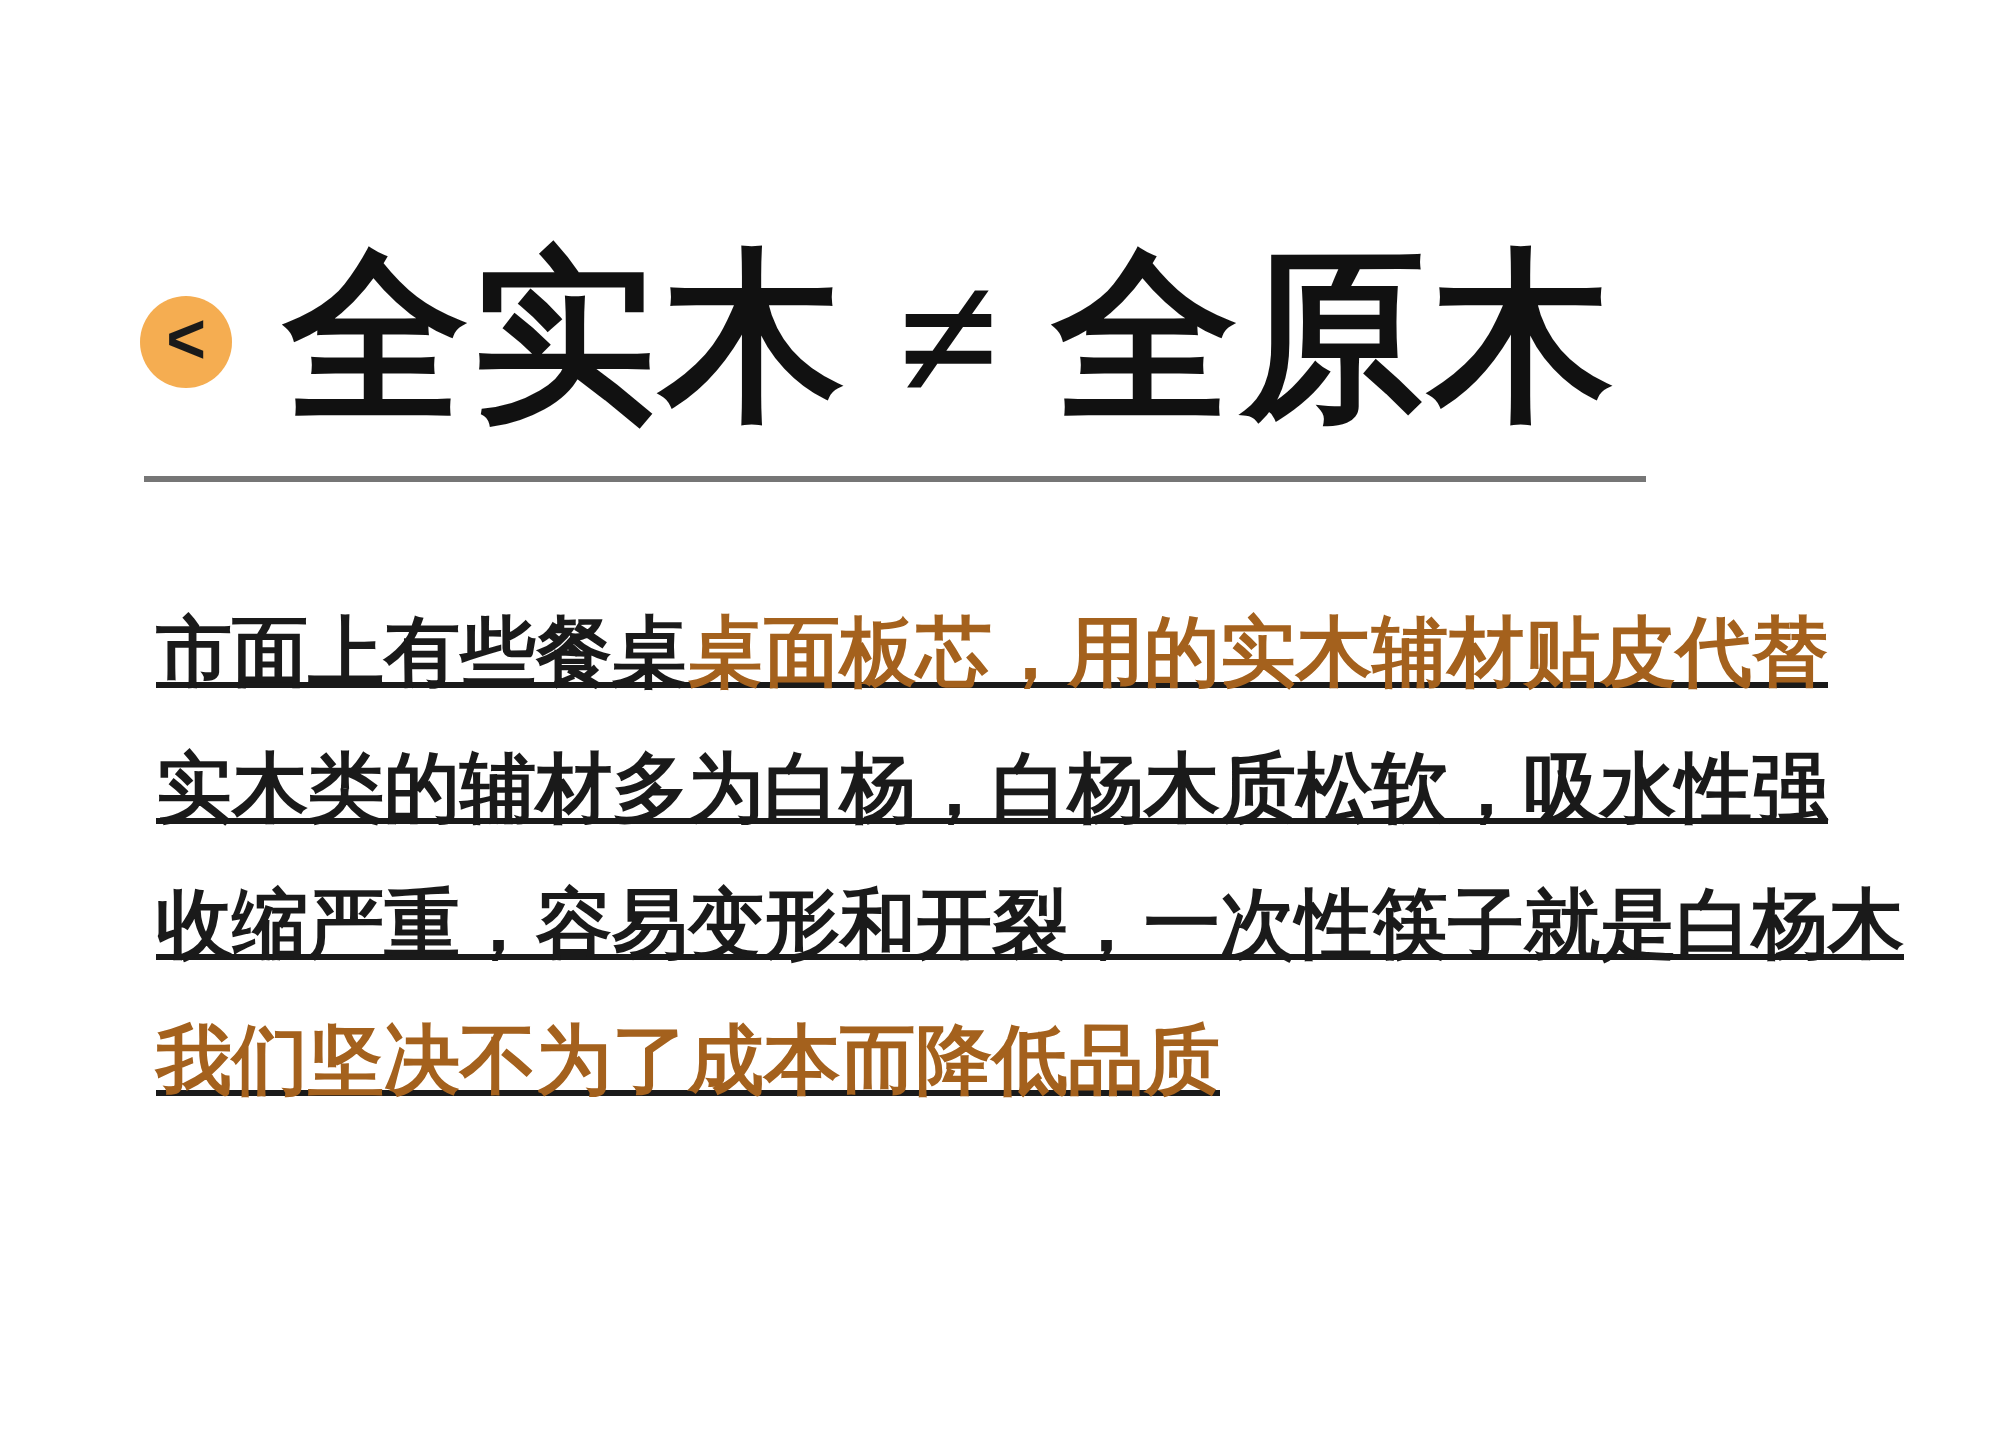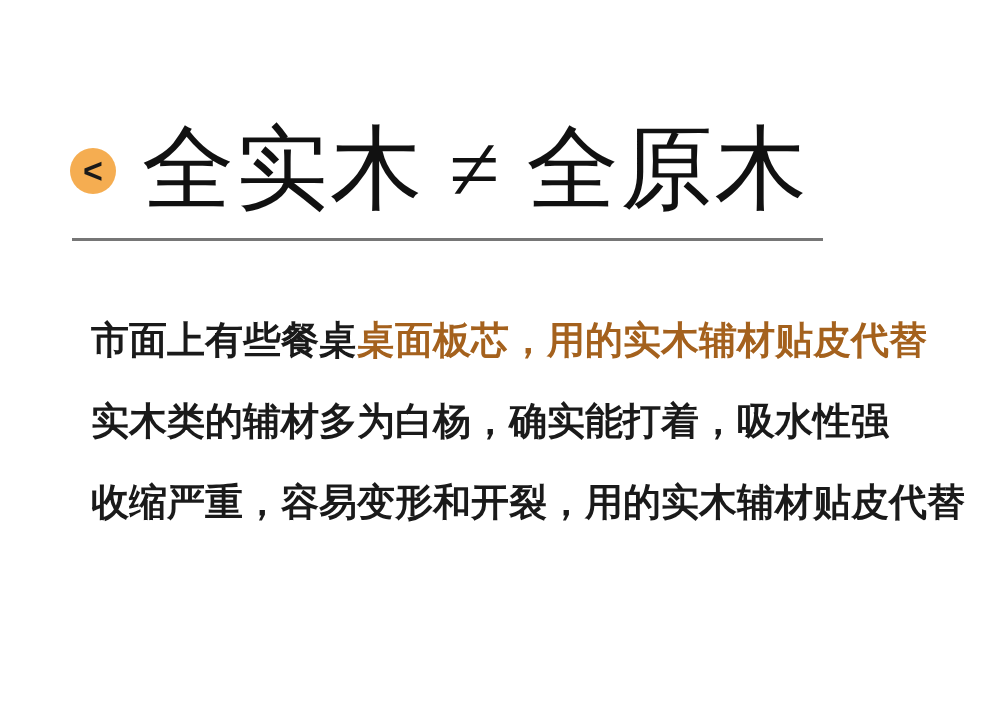--- a/index.html
+++ b/index.html
@@ -37,21 +37,21 @@
     transform: scaleY(1.05);
     margin-top: -2px;
   }
   
   .title {
     position: absolute;
     left: 142px;
     top: 112px;
     margin: 0;
     font-family: "Liberation Serif", serif;
-    font-weight: 400;
+    font-weight: 700;
     font-size: 92px;
     line-height: 1.25;
     color: #111111;
     letter-spacing: 2px;
     white-space: nowrap;
   }
   
   .divider {
     position: absolute;
     left: 72px;
@@ -69,39 +69,41 @@
     top: 292px;
     width: 860px;
     font-size: 38px;
     line-height: 65px;
     font-weight: 700;
     letter-spacing: 0;
     color: #1a1a1a;
     white-space: nowrap;
   }
   .body-block p {
-    margin: 16px;
+    margin: 3px;
     padding: 0;
+    text-decoration: underline;
   }
   .seg-black { color: #1a1a1a; }
   .seg-brown { color: #A4611D; }
 </style>
 </head>
 <body>
 
 <div class="page">
 
   <header>
     <span class="badge">
       <span class="chev">&lt;</span>
     </span>
     <h1 class="title">全实木 ≠ 全原木</h1>
   </header>
 
   <hr class="divider">
 
   <main class="body-block">
     <p><span class="seg-black">市面上有些餐桌</span><span class="seg-brown">桌面板芯，用的实木辅材贴皮代替</span></p>
-    <p><span class="seg-black">实木类的辅材多为白杨，确实能打着，吸水性强</span></p>
-    <p><span class="seg-black">收缩严重，容易变形和开裂，用的实木辅材贴皮代替</span></p>
+    <p><span class="seg-black">实木类的辅材多为白杨，白杨木质松软，吸水性强</span></p>
+    <p><span class="seg-black">收缩严重，容易变形和开裂，一次性筷子就是白杨木</span></p>
+    <p><span class="seg-brown">我们坚决不为了成本而降低品质</span></p>
   </main>
 
 </div>
 
 </body></html>

